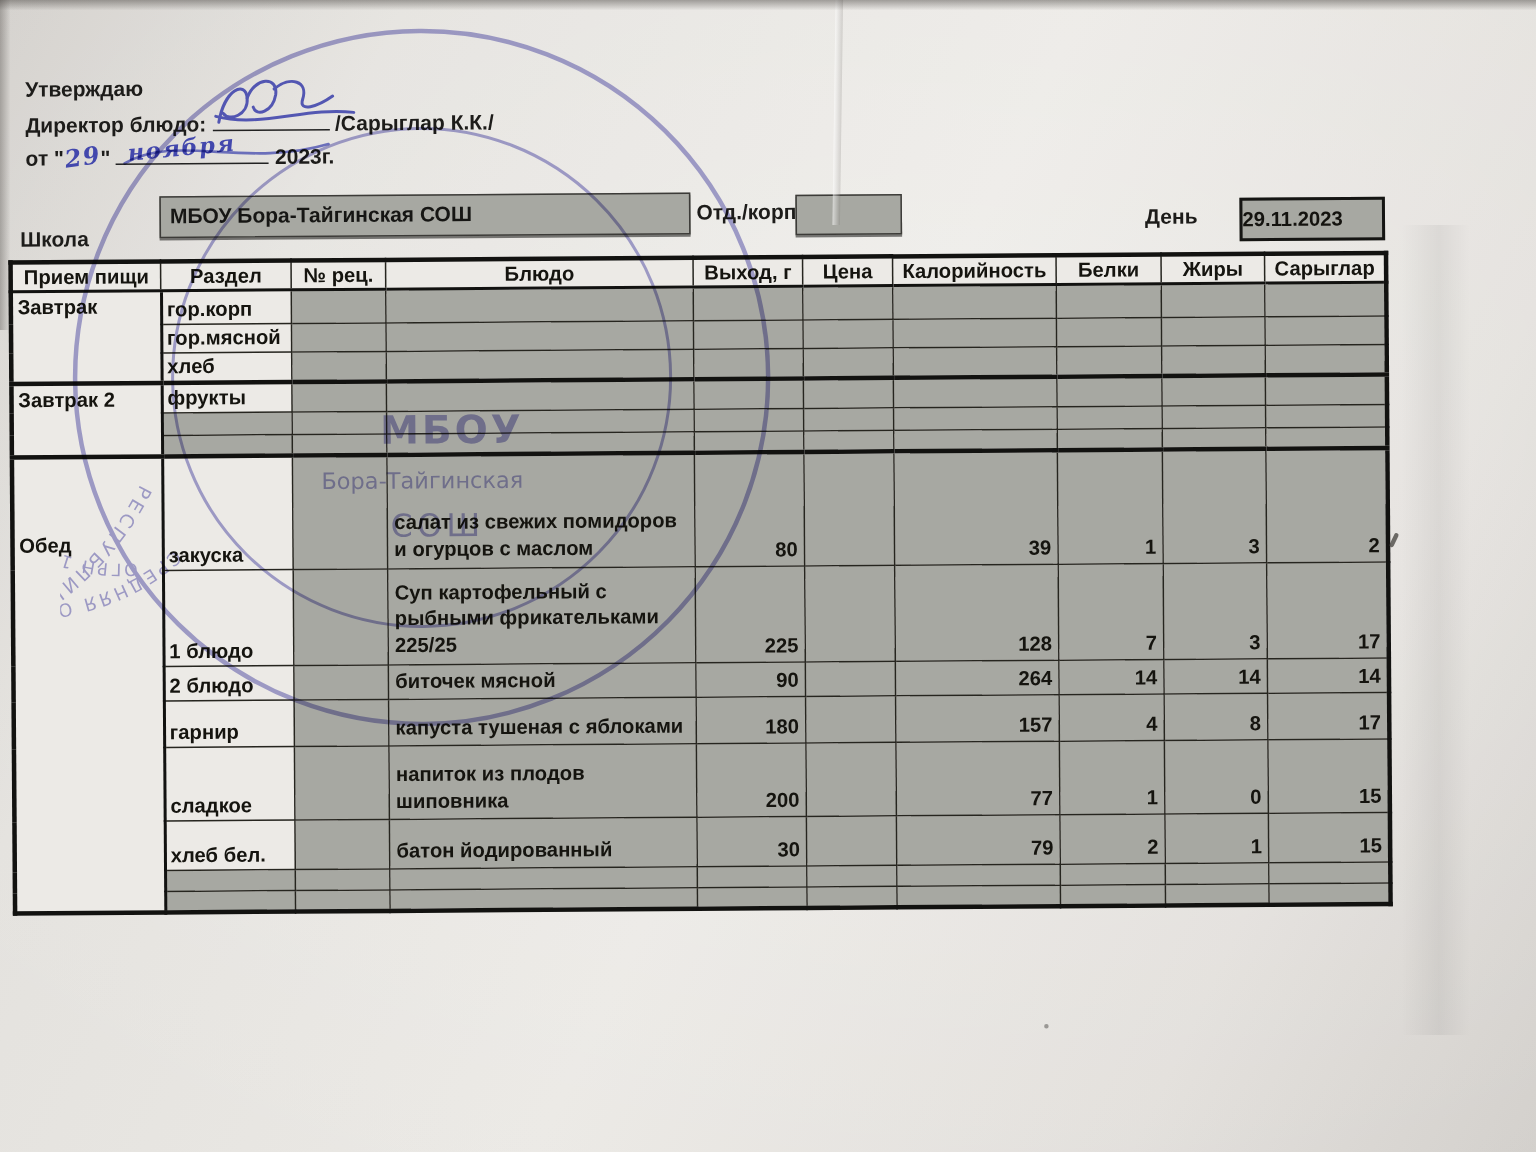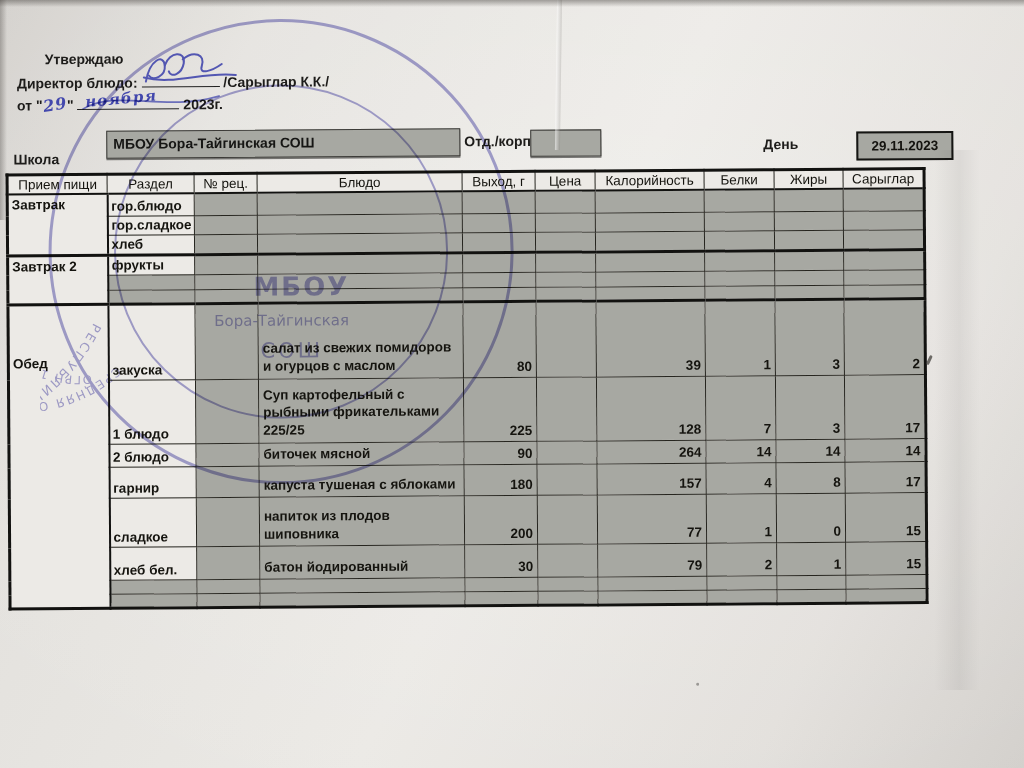--- a/index.html
+++ b/index.html
@@ -28,36 +28,36 @@
   
   .hdr{position:absolute;color:#1d1c1a;font-weight:600;font-size:14px;z-index:3;white-space:nowrap;}
   .u-line{display:inline-block;border-bottom:1.6px solid #222;height:13px;position:relative;}
   .hw{font-family:"DejaVu Serif",serif;font-style:italic;font-weight:700;color:#4348ad;}
   .hw29{display:inline-block;transform:rotate(-8deg);font-size:16px;letter-spacing:1px;}
   .hw-month{position:absolute;left:8px;top:-6px;font-size:15px;transform:rotate(-5deg);letter-spacing:1px;}
   .gbox{position:absolute;background:#a7a8a2;border:1px solid #3c3b38;z-index:3;
         box-shadow:0 1.5px 0 rgba(20,20,18,0.55);}
   .gbox .val{font-weight:700;font-size:14px;color:#161614;padding:4px 0 0 6px;}
   .daybox{position:absolute;background:#a7a8a2;border:2px solid #151513;z-index:3;
-          display:flex;align-items:center;justify-content:center;margin-left:30px;}
+          display:flex;align-items:center;}
   .daybox .val{font-weight:600;font-size:13.5px;color:#14130f;}
 
   
   .stamp{position:absolute;left:48px;top:12px;z-index:5;mix-blend-mode:multiply;opacity:0.5;}
   .stamp text{fill:#544fb4;font-family:"DejaVu Sans",sans-serif;}
 
   
   .ink{position:absolute;z-index:6;mix-blend-mode:multiply;}
 
   
   table.menu{position:absolute;left:15px;top:178px;z-index:4;border-collapse:collapse;
     table-layout:fixed;width:917px;border:3px solid #121210;background:transparent;
     font-size:13.5px;color:#15140f;}
   table.menu td,table.menu th{border:1px solid #26251f;overflow:hidden;}
-  table.menu th{background:#eceae6;font-weight:400;padding:1px 2px;border-bottom:2px solid #121210;}
+  table.menu th{background:#eceae6;font-weight:700;padding:1px 2px;border-bottom:2px solid #121210;}
   tr.sec td{border-top:3px solid #121210;}
   td.m{background:#eceae6;vertical-align:top;font-weight:600;padding:2px 3px;border-right:2px solid #121210 !important;}
   td.m.obed{padding-top:50px;}
   td.r{background:#eceae6;font-weight:600;text-align:left;vertical-align:bottom;padding:1px 3px 2px;}
   td.rg{background:#a7a8a2;}
   td.e{background:#a7a8a2;}
   td.d{background:#a7a8a2;font-weight:600;text-align:left;vertical-align:bottom;
        padding:2px 4px 3px;line-height:1.3;}
   td.n{background:#a7a8a2;font-weight:600;text-align:right;vertical-align:bottom;padding:2px 4px 3px;}
 </style>
@@ -84,21 +84,21 @@
         <textPath href="#arcMid" startOffset="6%">СРЕДНЯЯ ОБЩЕОБРАЗОВАТЕЛЬНАЯ ШКОЛА СУТ-ХОЛЬ</textPath>
       </text>
       <text font-size="11.5" letter-spacing="1.5">
         <textPath href="#arcInn" startOffset="16%">ОГРН 1021700714100</textPath>
       </text>
       <text x="262" y="290" text-anchor="middle" font-size="26" font-weight="bold" letter-spacing="2">МБОУ</text>
       <text x="242" y="320" text-anchor="middle" font-size="15">Бора-Тайгинская</text>
       <text x="252" y="352" text-anchor="middle" font-size="21" letter-spacing="3">СОШ</text>
     </svg>
 
-    <div class="hdr" style="left:27px;top:56px;margin-left:28px;">Утверждаю</div>
+    <div class="hdr" style="left:27px;top:56px;">Утверждаю</div>
 
     <div class="hdr" style="left:27px;top:79px;">
       <span>Директор блюдо:</span>
       <span class="u-line" style="width:78px;">
         <svg class="ink" style="left:-4px;top:-26px;" width="110" height="42">
           <g fill="none" stroke="#4348ad" stroke-width="2" stroke-linecap="round" opacity="0.9">
             <path d="M8,34 C12,12 26,6 27,18 C28,29 15,34 11,28"></path>
             <path d="M27,18 C32,4 48,3 46,16 C44,27 33,31 31,24"></path>
             <path d="M45,12 C56,3 68,7 64,19 C61,28 74,24 84,17"></path>
             <path d="M6,30 C36,38 66,24 98,28"></path>
@@ -154,32 +154,32 @@
         <th>Выход, г</th>
         <th>Цена</th>
         <th>Калорийность</th>
         <th>Белки</th>
         <th>Жиры</th>
         <th>Сарыглар</th>
       </tr>
 
       <tr style="height:22px">
         <td class="m" rowspan="3">Завтрак</td>
-        <td class="r">гор.блюдо</td>
+        <td class="r">гор.корп</td>
         <td class="e"></td>
         <td class="d"></td>
         <td class="n"></td>
         <td class="n"></td>
         <td class="n"></td>
         <td class="n"></td>
         <td class="n"></td>
         <td class="n"></td>
       </tr>
       <tr style="height:18px">
-        <td class="r">гор.сладкое</td>
+        <td class="r">гор.мясной</td>
         <td class="e"></td>
         <td class="d"></td>
         <td class="n"></td>
         <td class="n"></td>
         <td class="n"></td>
         <td class="n"></td>
         <td class="n"></td>
         <td class="n"></td>
       </tr>
       <tr style="height:17px">

